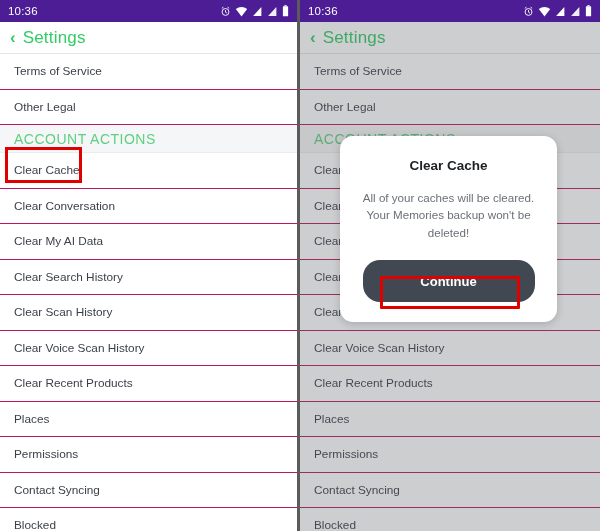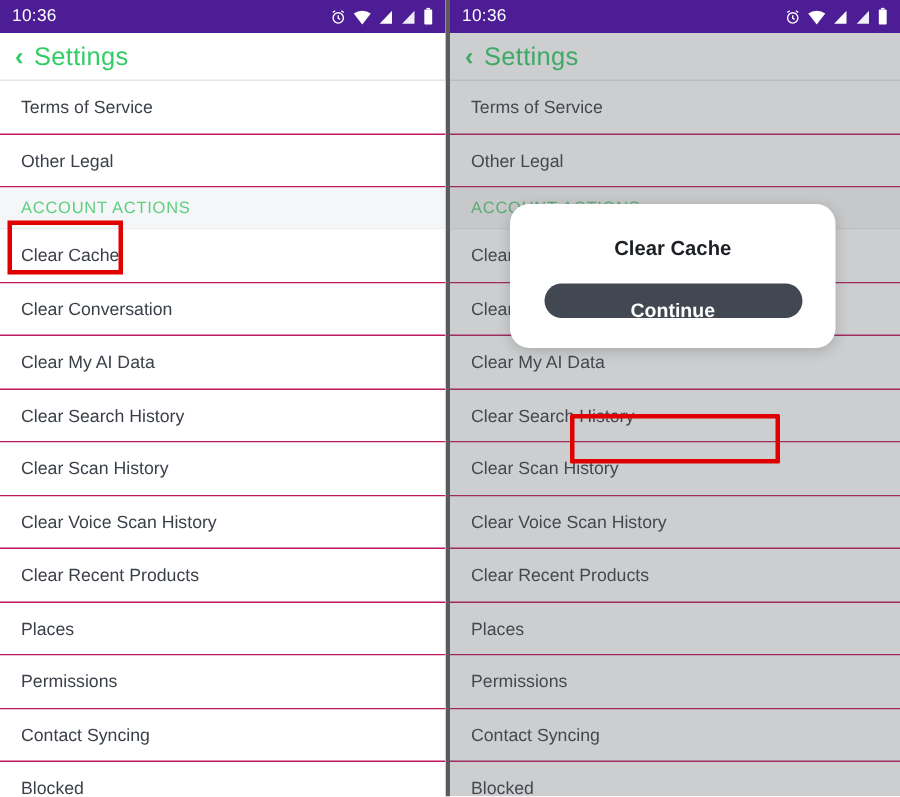--- a/index.html
+++ b/index.html
@@ -89,21 +89,21 @@
     box-sizing: border-box;
     border-bottom: 1px solid #be185d;
     font-size: 11.8px;
     color: #3a3f48;
     background: #ffffff;
     position: relative;
   }
   .row.section {
     background: #f5f6f7;
     color: #5fcf80;
-    font-size: 11px;
+    font-size: 14px;
     letter-spacing: 0.5px;
     height: 28px;
     border-bottom: 1px solid #ededed;
   }
 
   
   .annot {
     position: absolute;
     border: 3px solid #e00000;
     box-sizing: border-box;
@@ -158,21 +158,21 @@
   .dialog-body {
     font-size: 11.6px;
     color: #6b7077;
     line-height: 1.5;
     margin: 0 4px 19px 4px;
   }
   .dialog-continue {
     display: block;
     width: 172px;
     margin: 0 auto 0 auto;
-    height: 23px;
+    height: 42px;
     line-height: 33px;
     background: #414851;
     color: #ffffff;
     border: none;
     border-radius: 17px;
     font-size: 13px;
     font-weight: bold;
     font-family: "Liberation Sans", sans-serif;
     cursor: pointer;
   }
@@ -288,20 +288,21 @@
       <div class="row">Places</div>
       <div class="row">Permissions</div>
       <div class="row">Contact Syncing</div>
       <div class="row">Blocked</div>
     </div>
 
     <div class="dim"></div>
 
     <div class="dialog">
       <div class="dialog-title">Clear Cache</div>
+      <div class="dialog-body">All of your caches will be cleared. Your Memories backup won't be deleted!</div>
       <button class="dialog-continue">Continue</button>
     </div>
   </div>
 
   <div class="annot" id="annot-clear-cache"></div>
   <div class="annot" id="annot-continue"></div>
 
 </div>
 
 </body></html>

